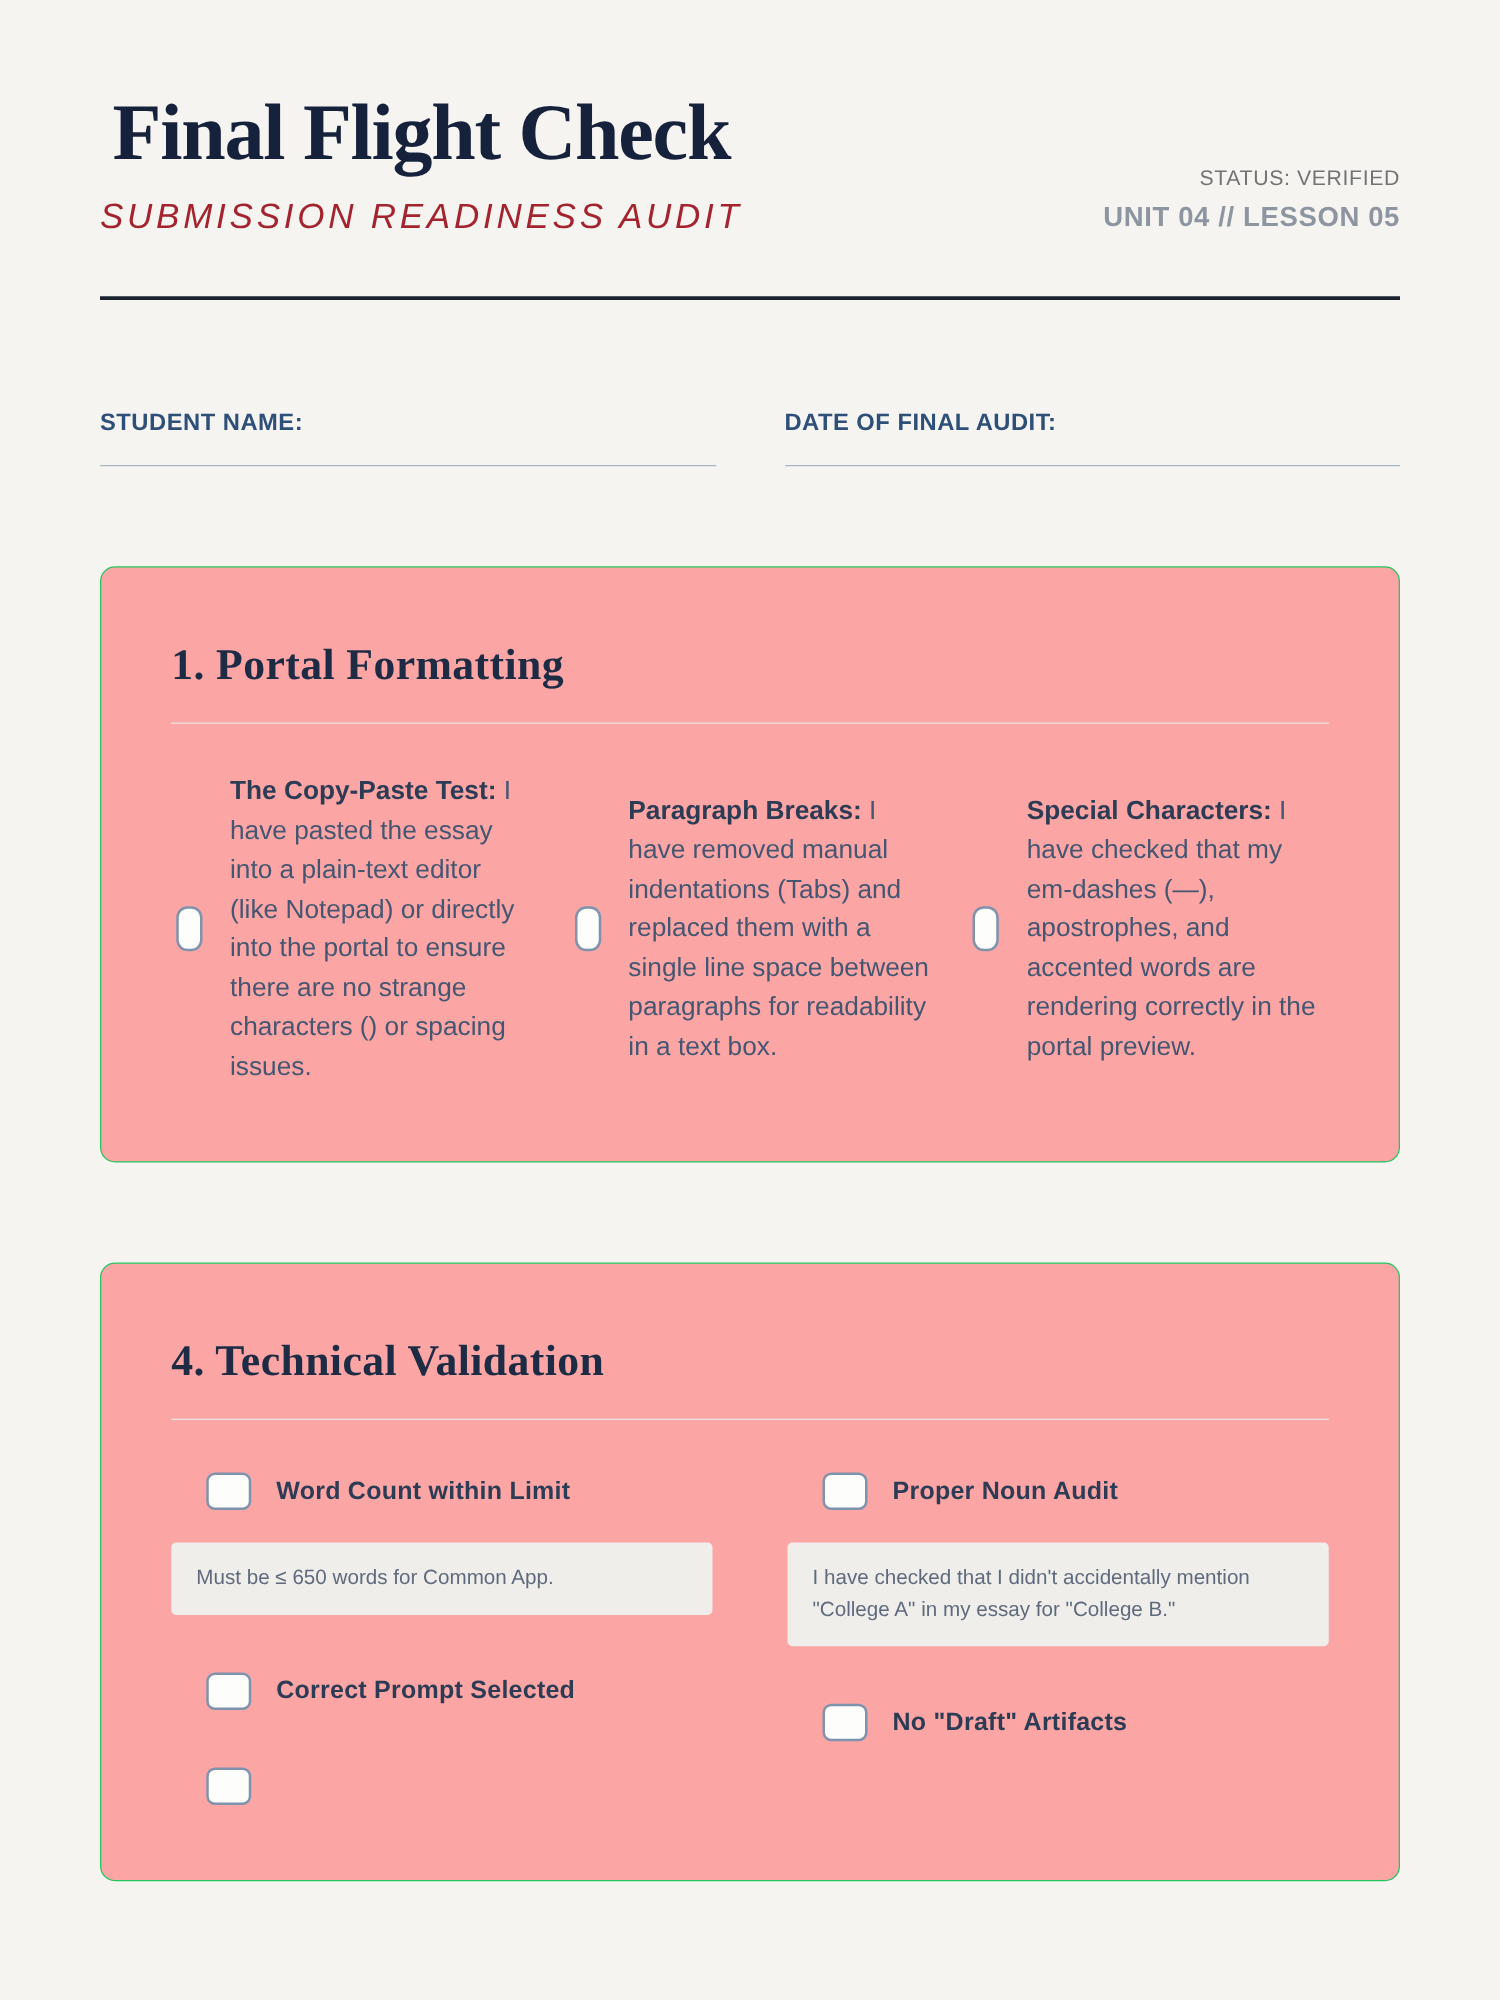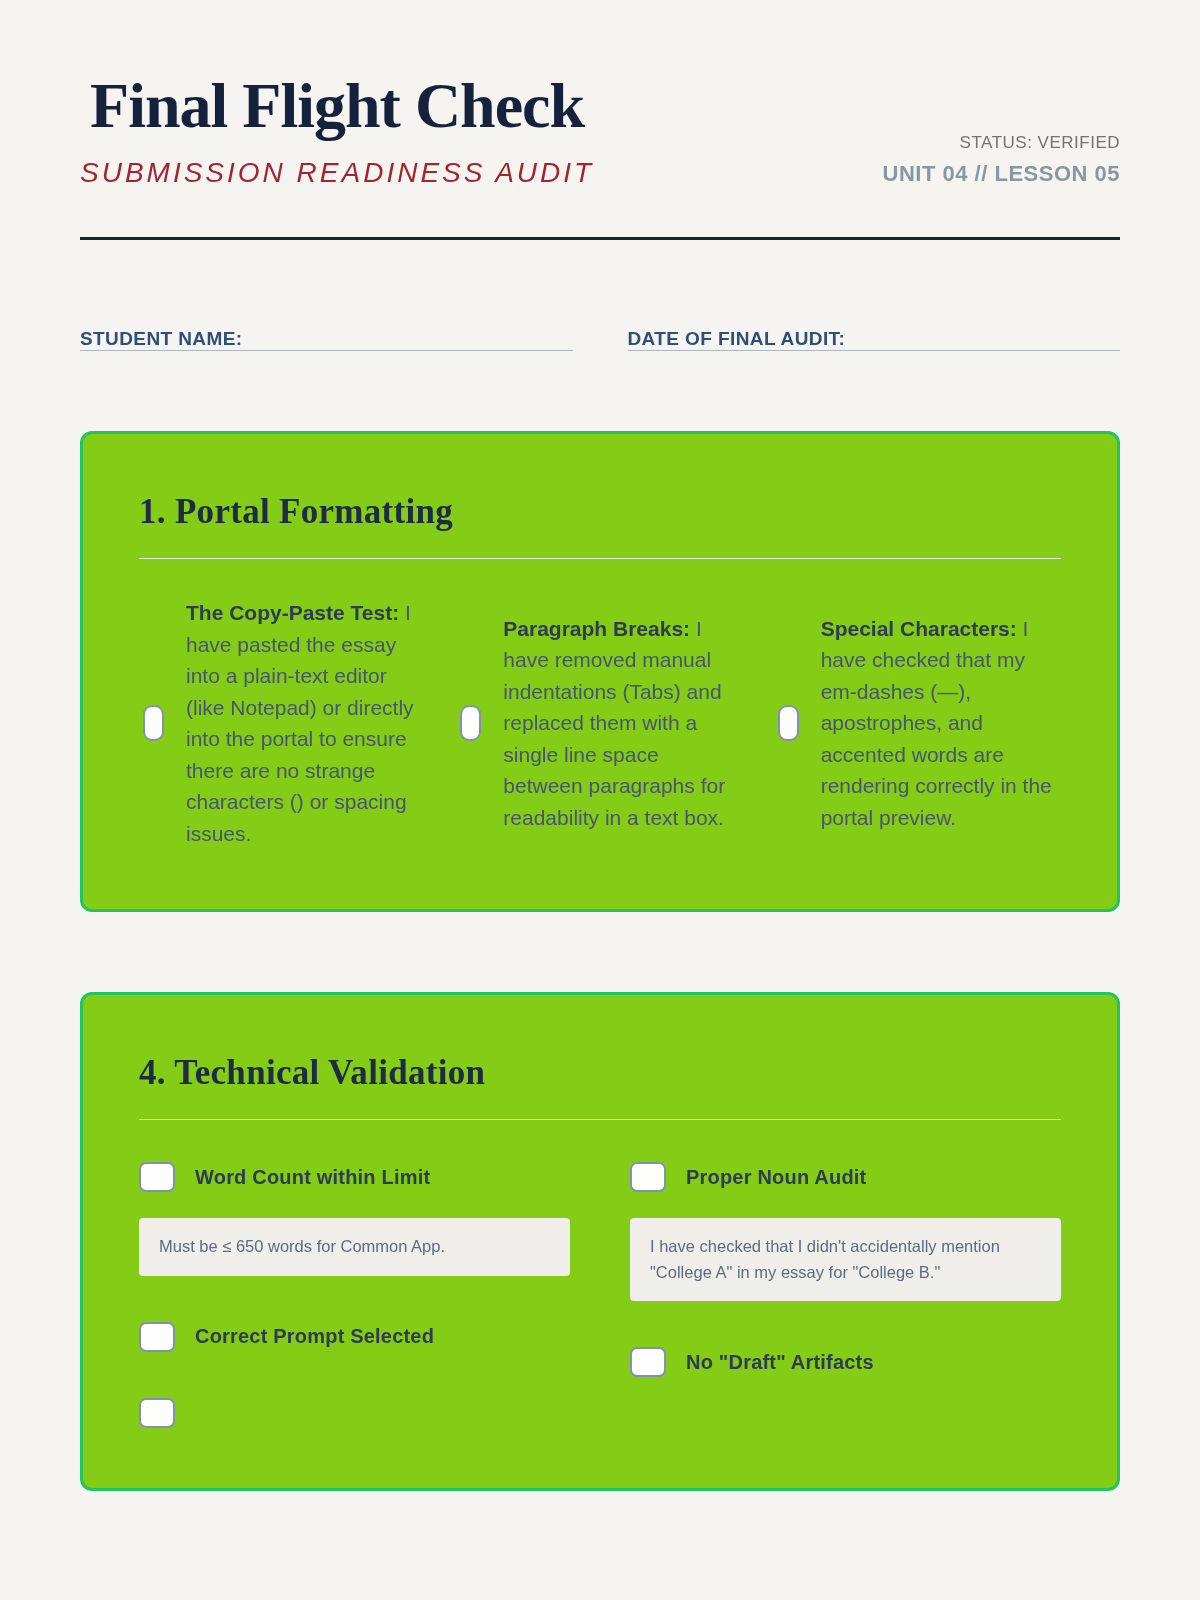--- a/index.html
+++ b/index.html
@@ -30,28 +30,28 @@
     letter-spacing:3px;
     color:#a3242e;
   }
   .header-meta { text-align:right; padding-bottom:2px; }
   .status-line { font-size:17px; color:#737373; letter-spacing:0.5px; }
   .unit-line { margin-top:8px; font-size:22px; font-weight:bold; color:#8d95a0; letter-spacing:0.5px; }
   .header-rule { margin-top:48px; border:0; border-top:3px solid #1a2230; }
 
   
   .form-row { display:flex; gap:55px; margin-top:88px; }
-  .form-field { flex:1; border-bottom:1.5px solid #a9b6c6; padding-bottom:0; }
+  .form-field { flex:1; border-bottom:1.5px solid #a9b6c6; padding-bottom:22px; }
   .form-label { font-size:19px; font-weight:bold; color:#2e4f77; letter-spacing:0.4px; }
 
   
   .card {
     margin-top:80px;
-    background:#84cc16;
-    border:3px solid #22c55e;
+    background:#fca5a5;
+    border:1px solid #22c55e;
     border-radius:12px;
     padding:58px 56px 60px 56px;
   }
   .card-title {
     font-family:"Liberation Serif", serif;
     font-weight:bold;
     font-size:35px;
     color:#1d2c44;
     letter-spacing:0.3px;
   }
@@ -66,21 +66,21 @@
     border:2.5px solid #7f93ac;
     border-radius:9px;
     background:#fdfdfc;
   }
   .check-text { font-size:21px; line-height:1.5; color:#445671; max-width:860px; }
   .check-text b { color:#2c3c55; }
 
   
   .grid-two { margin-top:42px; display:flex; gap:60px; }
   .grid-col { flex:1; display:flex; flex-direction:column; }
-  .grid-item-head { display:flex; align-items:center; gap:20px; }
+  .grid-item-head { display:flex; align-items:center; gap:20px;margin-left:28px; }
   .checkbox-sq {
     flex:0 0 auto;
     width:36px; height:30px;
     border:2.5px solid #7f93ac;
     border-radius:7px;
     background:#fdfdfc;
   }
   .grid-label { font-size:20px; font-weight:bold; color:#2c3c55; letter-spacing:0.2px; }
   .note-box {
     margin-top:26px;

